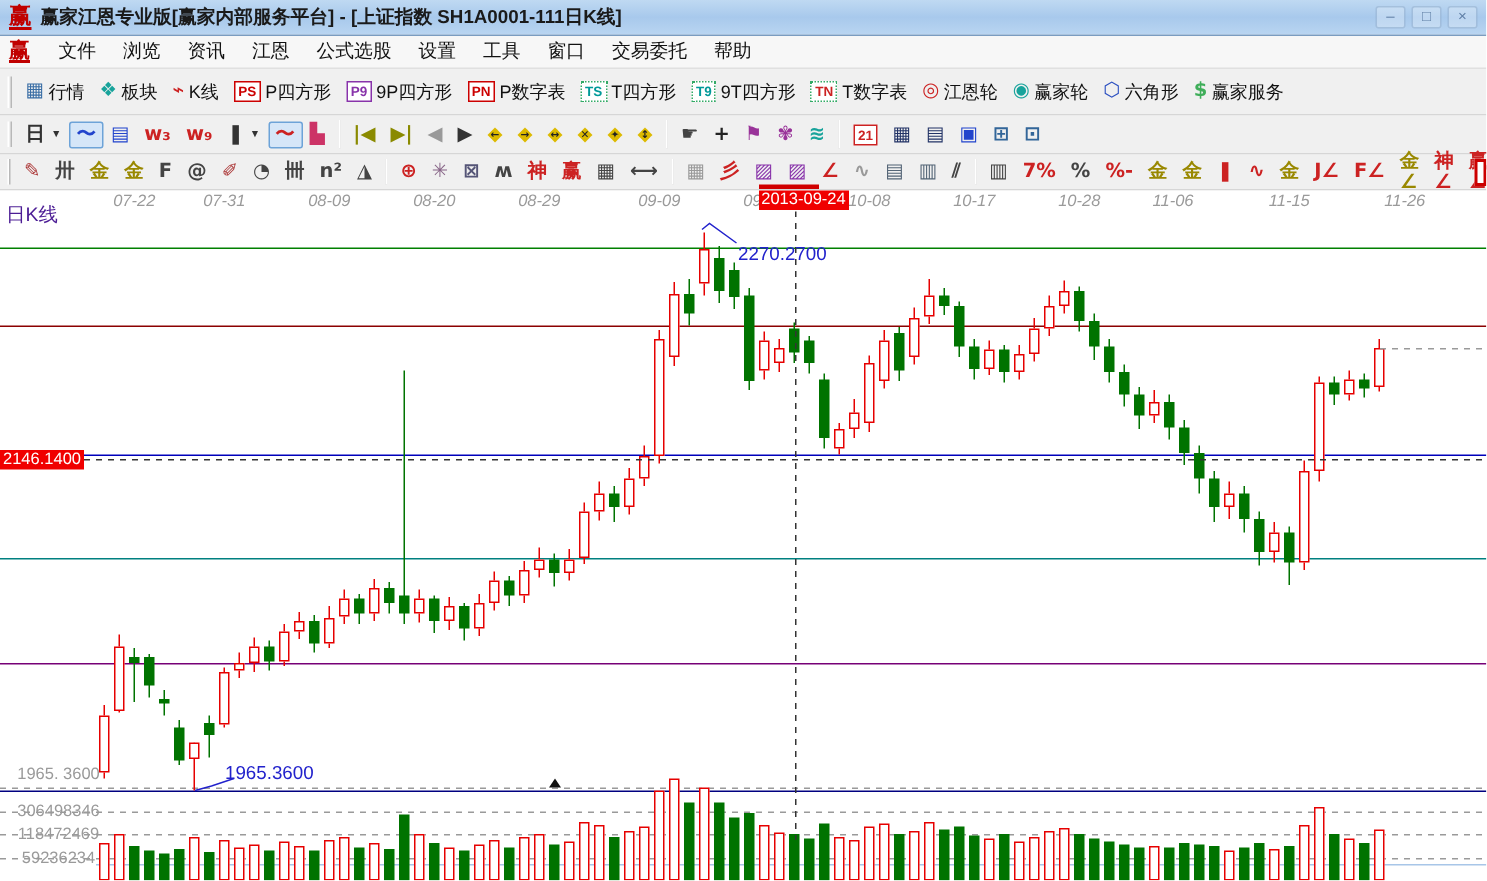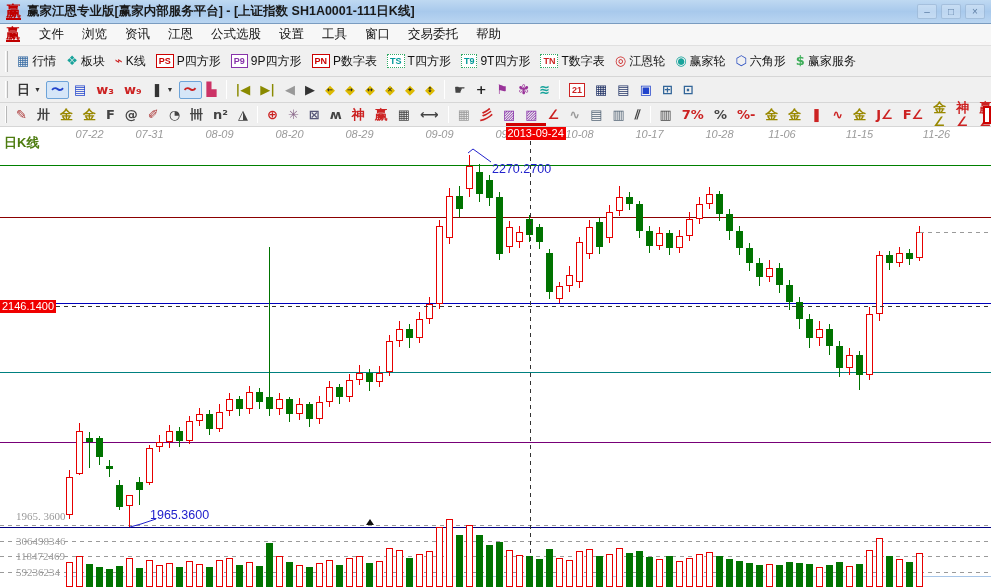--- a/index.html
+++ b/index.html
@@ -38,32 +38,32 @@
   .glyph .g2 { position:absolute; left:50%; top:50%; transform:translate(-50%,-52%); font-size:7px; color:#222; font-weight:bold; }
   .badge { font-size:9px; font-weight:bold; padding:0 2px; line-height:12px; background:#fff; border:1px solid; }
   .badge.dot { border-style:dotted; }
   .dd { font-size:7px; color:#333; margin-left:1px; }
   #tb3-underline { position:absolute; left:506px; top:123px; width:40px; height:3px; background:#d00000; }
   #tb3-clip { position:absolute; right:0; top:106px; width:8px; height:18px; background:#fff; border:2px solid #cc0000; }
 
   
   #chart-root { position:absolute; left:0; top:127px; width:991px; height:460px; background:#fff; }
   .tick-label { position:absolute; top:1px; font-size:11px; color:#9a9a9a; transform:translateX(-50%); white-space:nowrap;font-style:italic; }
-  #period-label { position:absolute; left:4px; top:7px; color:#4d7c0f; font-weight:bold; font-size:13px; }
+  #period-label { position:absolute; left:4px; top:7px; color:#4c1d95; font-weight:normal; font-size:13px; }
   .hline { position:absolute; left:0; width:991px; height:1px; }
   .candle-wick { position:absolute; width:1px; }
   .candle-body { position:absolute; width:7px; }
   .vol-bar { position:absolute; width:7px; }
   .dash-h { position:absolute; height:1px; background:repeating-linear-gradient(90deg,#333 0 4px,transparent 4px 8px); }
   .dash-h.gray { background:repeating-linear-gradient(90deg,#9a9a9a 0 4px,transparent 4px 8px); }
   .dash-v { position:absolute; width:1px; background:repeating-linear-gradient(180deg,#333 0 4px,transparent 4px 8px); }
   .price-tag { position:absolute; background:#f00000; color:#fff; font-size:11px; padding:0 2px; line-height:13px; white-space:nowrap; z-index:6; }
   .anno { position:absolute; color:#2222cc; font-size:12.5px; z-index:5; white-space:nowrap; }
   #svg-overlay { position:absolute; left:0; top:0; width:991px; height:460px; pointer-events:none; z-index:4; }
-  .axis-lab { position:absolute; left:16px; width:62px; text-align:left; font-size:11px; color:#9a9a9a; white-space:nowrap;font-family:Liberation Serif, serif; }
+  .axis-lab { position:absolute; left:8px; width:62px; text-align:center; font-size:11px; color:#9a9a9a; white-space:nowrap; }
   #watermark { position:absolute; right:58px; top:408px; font-size:34px; font-weight:bold; letter-spacing:10px;
     color:rgba(255,80,70,0.12); -webkit-text-stroke:1.6px rgba(215,40,35,0.95); z-index:7; white-space:nowrap; }
 </style>
 </head>
 <body>
 
 <div id="app">
 
   <div id="titlebar">
     <span id="title-logo">赢</span>

